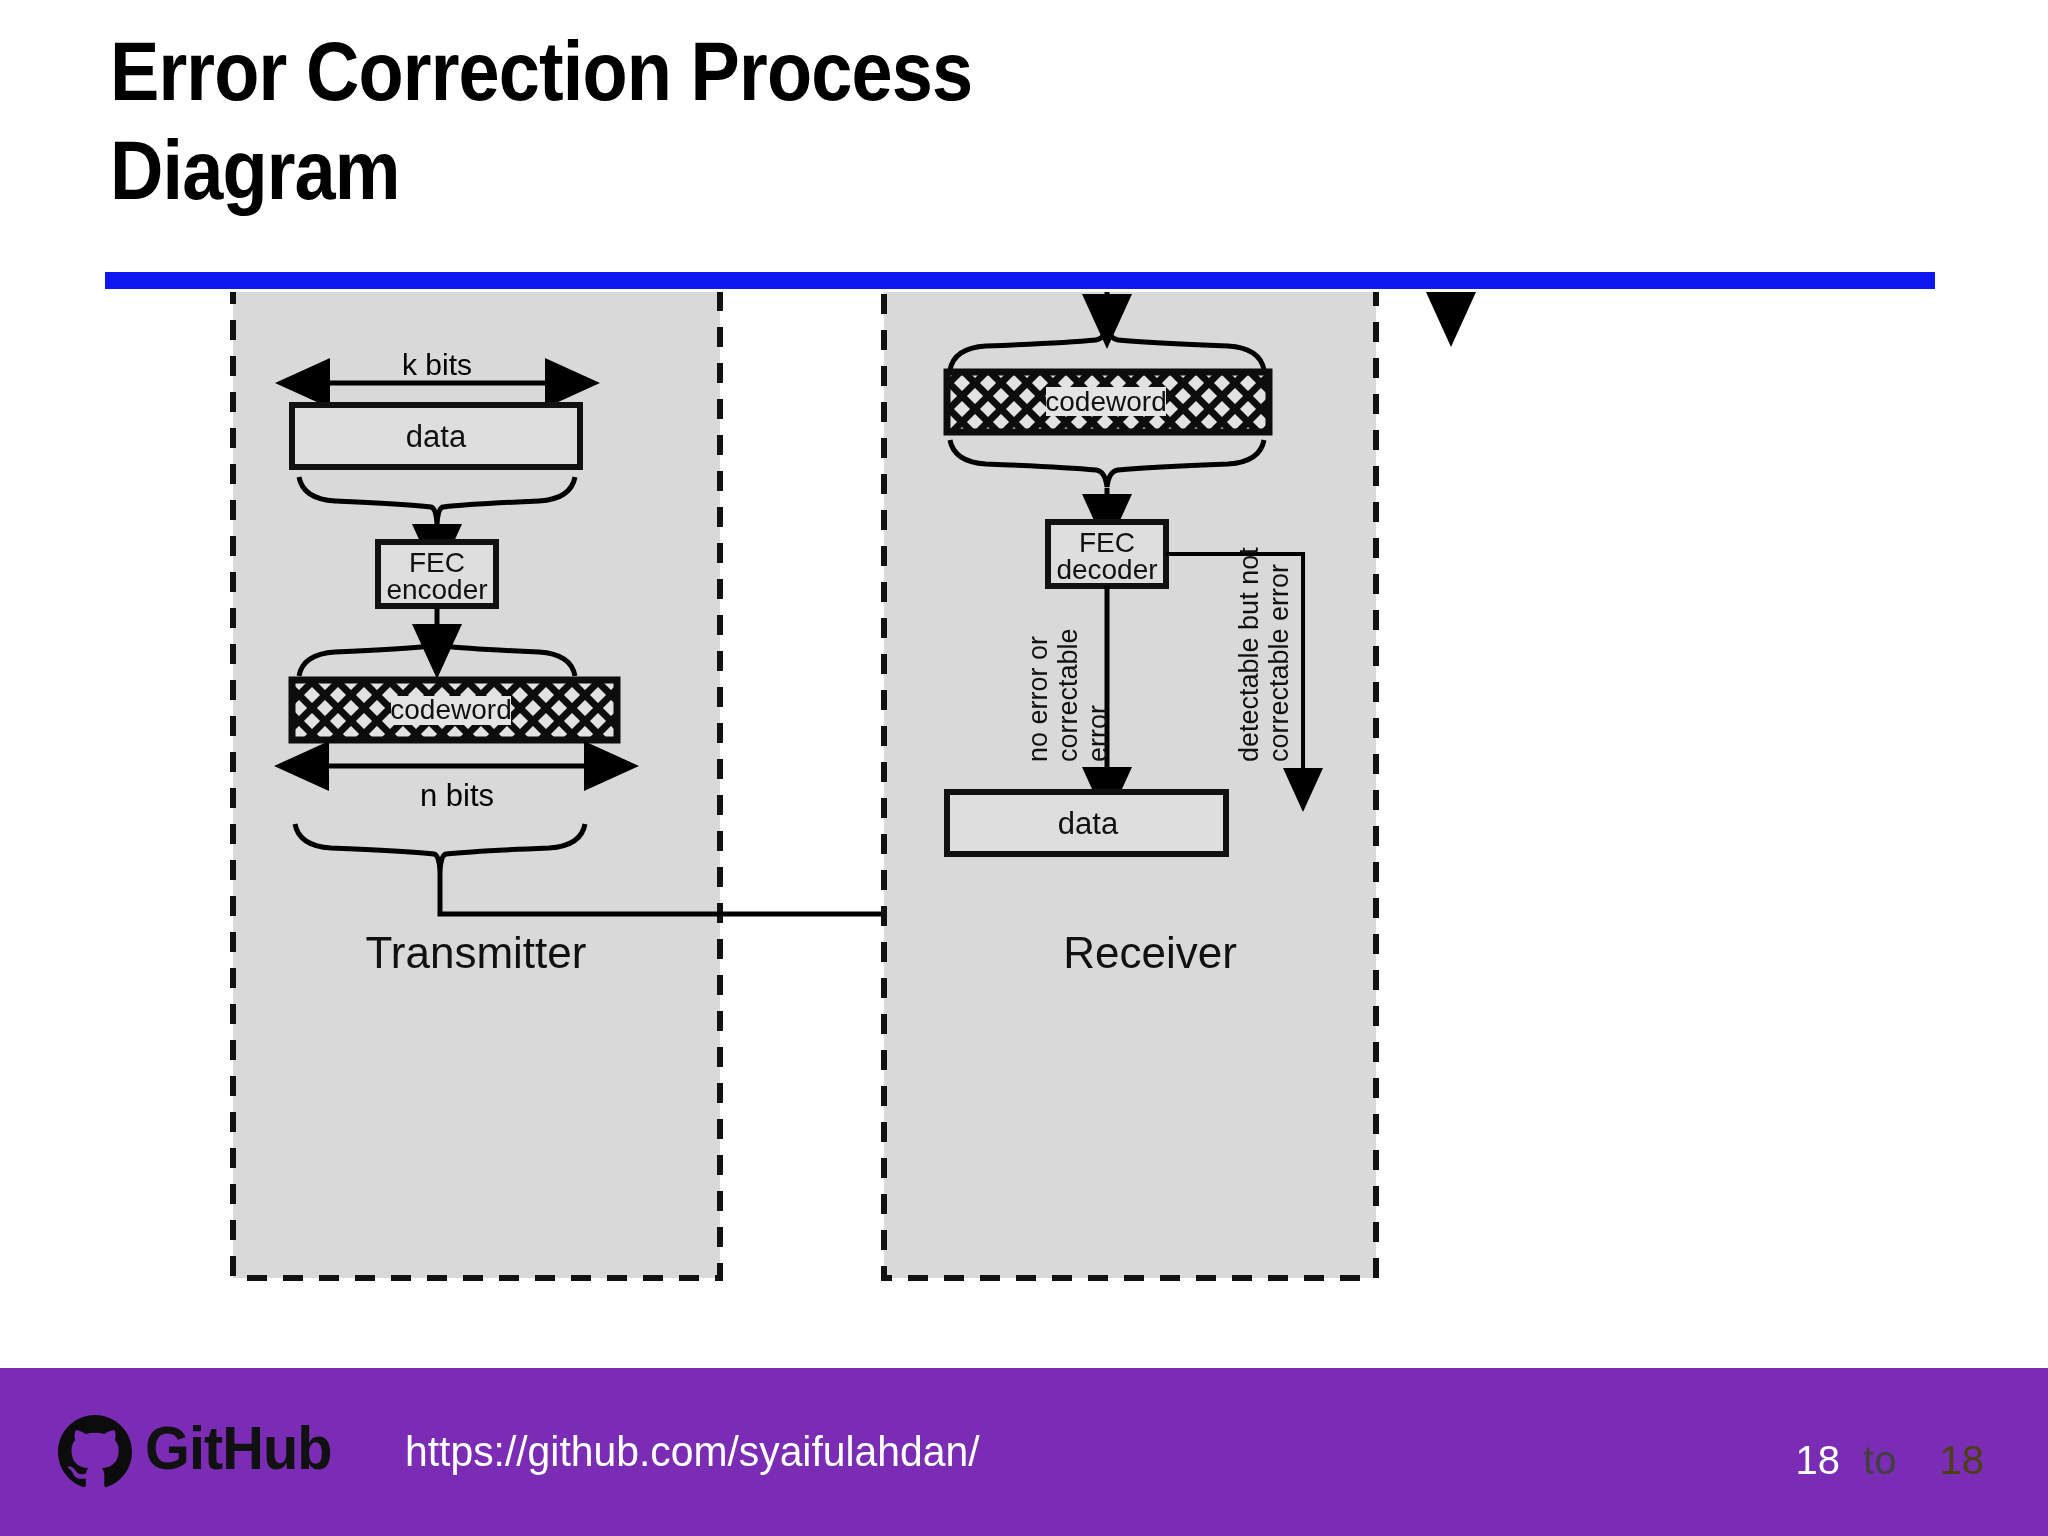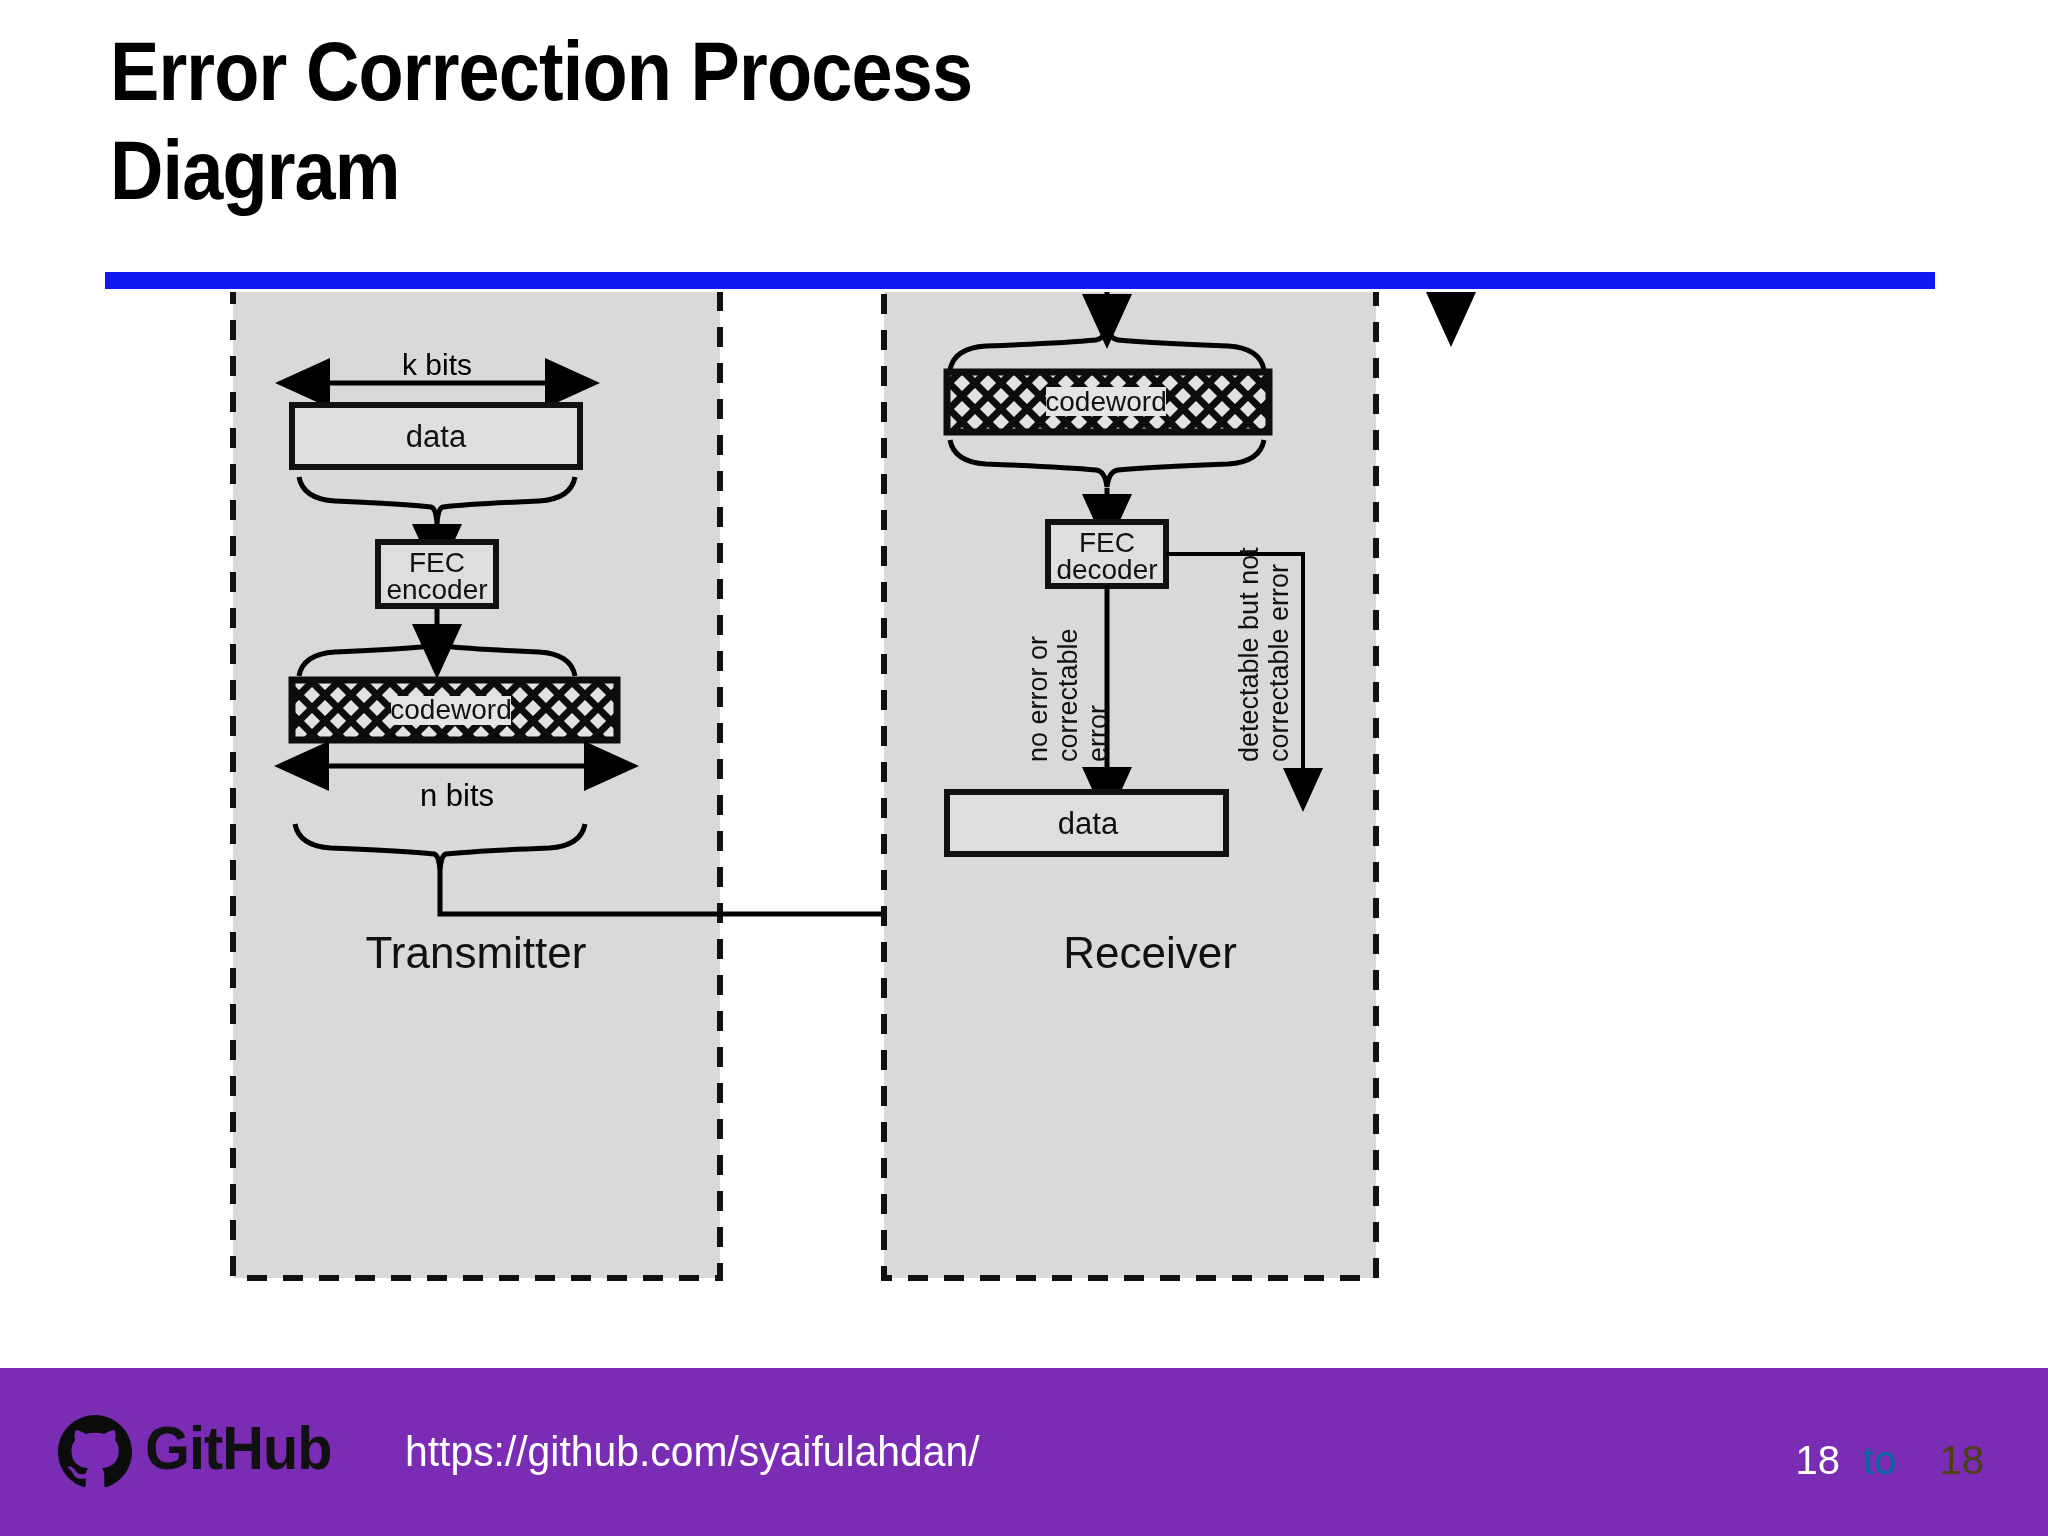--- a/index.html
+++ b/index.html
@@ -52,21 +52,21 @@
     font-family:"Liberation Sans","DejaVu Sans",sans-serif;
     transform:scaleX(0.95);transform-origin:left top;
   }
   #page-num{
     position:absolute;right:64px;top:1438px;
     font-size:40px;
     font-family:"Liberation Sans","DejaVu Sans",sans-serif;
     white-space:nowrap;
   }
   #page-num .cur{color:#ffffff;}
-  #page-num .sep{color:#0369a1;margin:0 18px 0 12px;}
+  #page-num .sep{color:#404040;margin:0 18px 0 12px;}
   #page-num .tot{color:#4a4010;margin-left:14px;}
 </style>
 </head>
 <body>
 
 <div id="slide-title">Error Correction Process
 Diagram</div>
 <div id="title-rule"></div>
 
 <div id="diagram">

